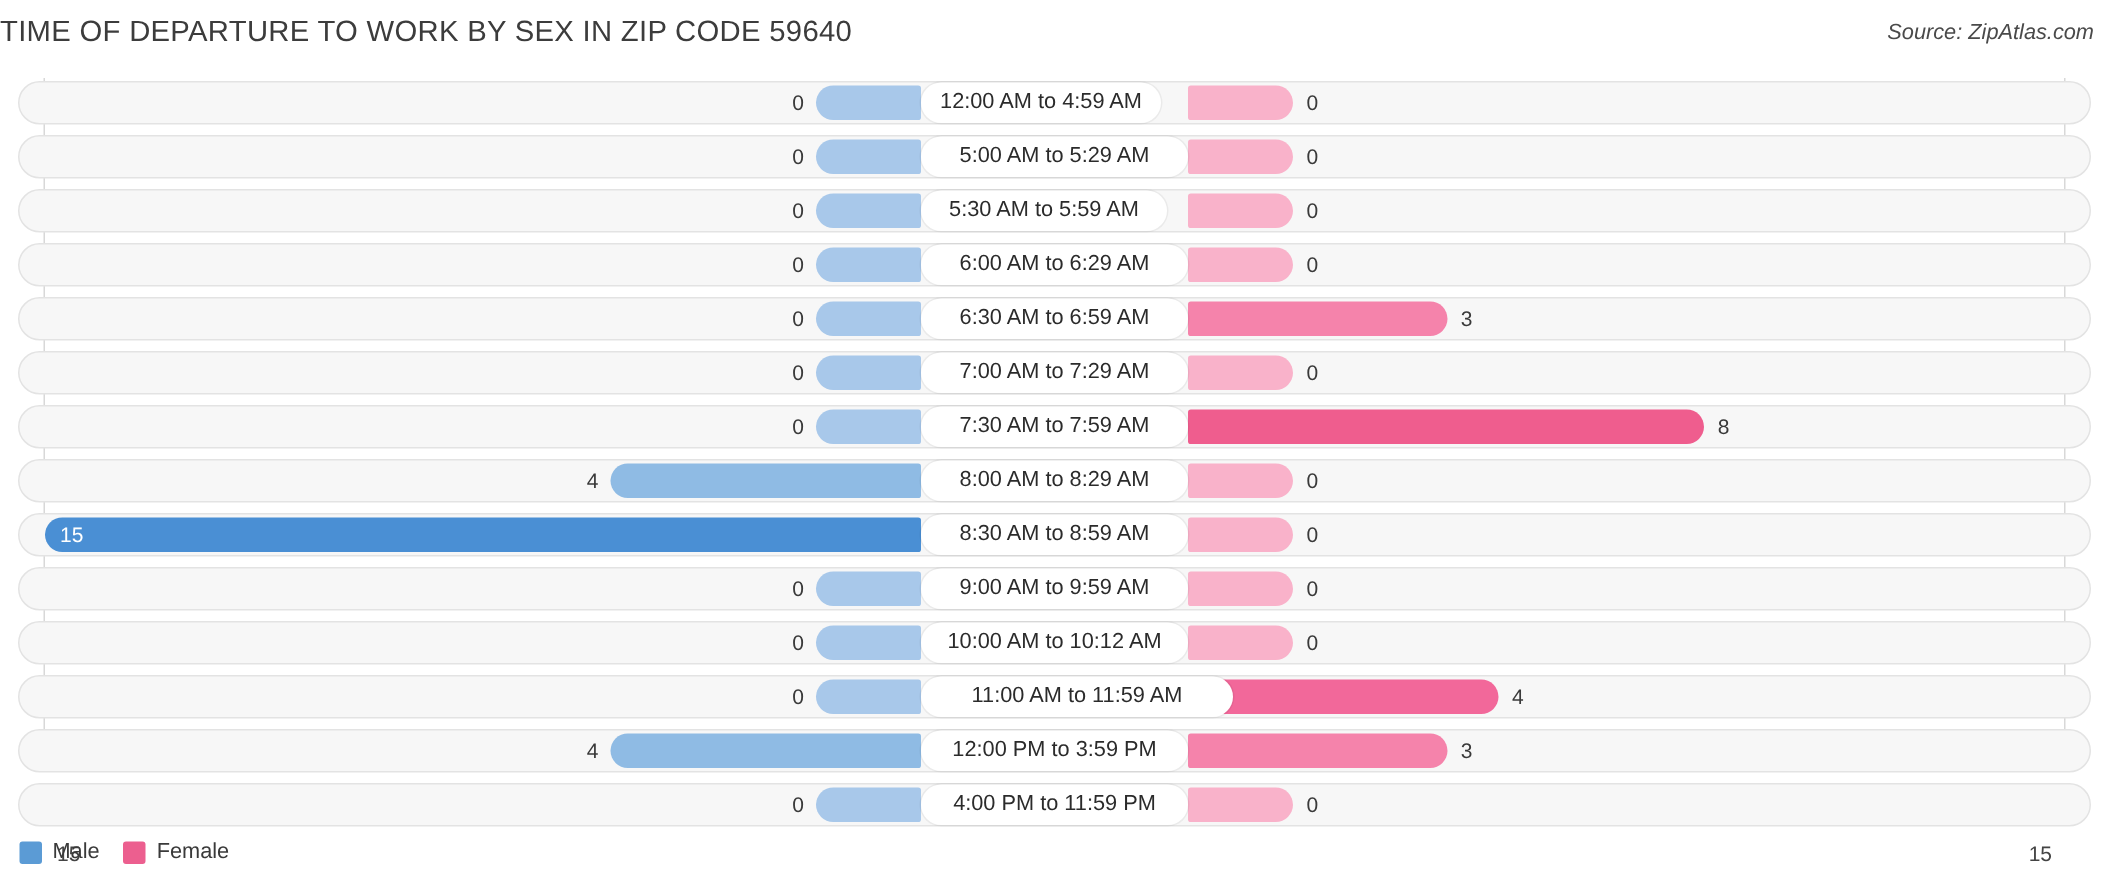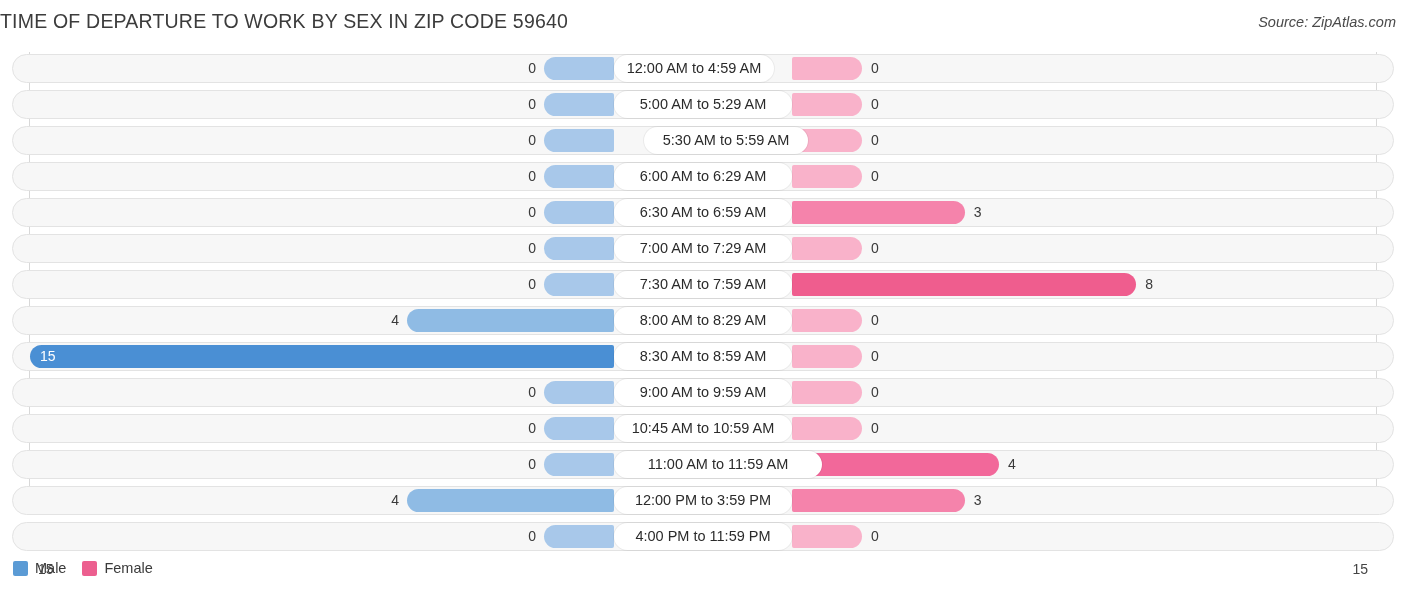--- a/index.html
+++ b/index.html
@@ -136,21 +136,21 @@
           <div class="center-pill" style="left: 614px; width: 178px;">5:00 AM to 5:29 AM</div>
         </div>
       </div>
       <div class="row">
         <div class="track"></div>
         <div class="bars">
           <div class="bar bar-male" style="left: 544px; width: 70px; background: rgb(168, 200, 234);"></div>
           <div class="val val-male" style="left: 478px; width: 58px;">0</div>
           <div class="bar bar-female" style="left: 792px; width: 70px; background: rgb(249, 178, 202);"></div>
           <div class="val val-female" style="left: 871px; width: 58px;">0</div>
-          <div class="center-pill" style="left: 644px; width: 164px;">5:30 AM to 5:59 AM</div>
+          <div class="center-pill" style="left: 614px; width: 164px;">5:30 AM to 5:59 AM</div>
         </div>
       </div>
       <div class="row">
         <div class="track"></div>
         <div class="bars">
           <div class="bar bar-male" style="left: 544px; width: 70px; background: rgb(168, 200, 234);"></div>
           <div class="val val-male" style="left: 478px; width: 58px;">0</div>
           <div class="bar bar-female" style="left: 792px; width: 70px; background: rgb(249, 178, 202);"></div>
           <div class="val val-female" style="left: 871px; width: 58px;">0</div>
           <div class="center-pill" style="left: 614px; width: 178px;">6:00 AM to 6:29 AM</div>
@@ -216,21 +216,21 @@
           <div class="center-pill" style="left: 614px; width: 178px;">9:00 AM to 9:59 AM</div>
         </div>
       </div>
       <div class="row">
         <div class="track"></div>
         <div class="bars">
           <div class="bar bar-male" style="left: 544px; width: 70px; background: rgb(168, 200, 234);"></div>
           <div class="val val-male" style="left: 478px; width: 58px;">0</div>
           <div class="bar bar-female" style="left: 792px; width: 70px; background: rgb(249, 178, 202);"></div>
           <div class="val val-female" style="left: 871px; width: 58px;">0</div>
-          <div class="center-pill" style="left: 614px; width: 178px;">10:45 AM to 10:59 AM</div>
+          <div class="center-pill" style="left: 614px; width: 178px;">10:00 AM to 10:12 AM</div>
         </div>
       </div>
       <div class="row">
         <div class="track"></div>
         <div class="bars">
           <div class="bar bar-male" style="left: 544px; width: 70px; background: rgb(168, 200, 234);"></div>
           <div class="val val-male" style="left: 478px; width: 58px;">0</div>
           <div class="bar bar-female" style="left: 792px; width: 207.067px; background: rgb(242, 104, 154);"></div>
           <div class="val val-female" style="left: 1008.07px; width: 58px;">4</div>
           <div class="center-pill" style="left: 614px; width: 208px;">11:00 AM to 11:59 AM</div>

